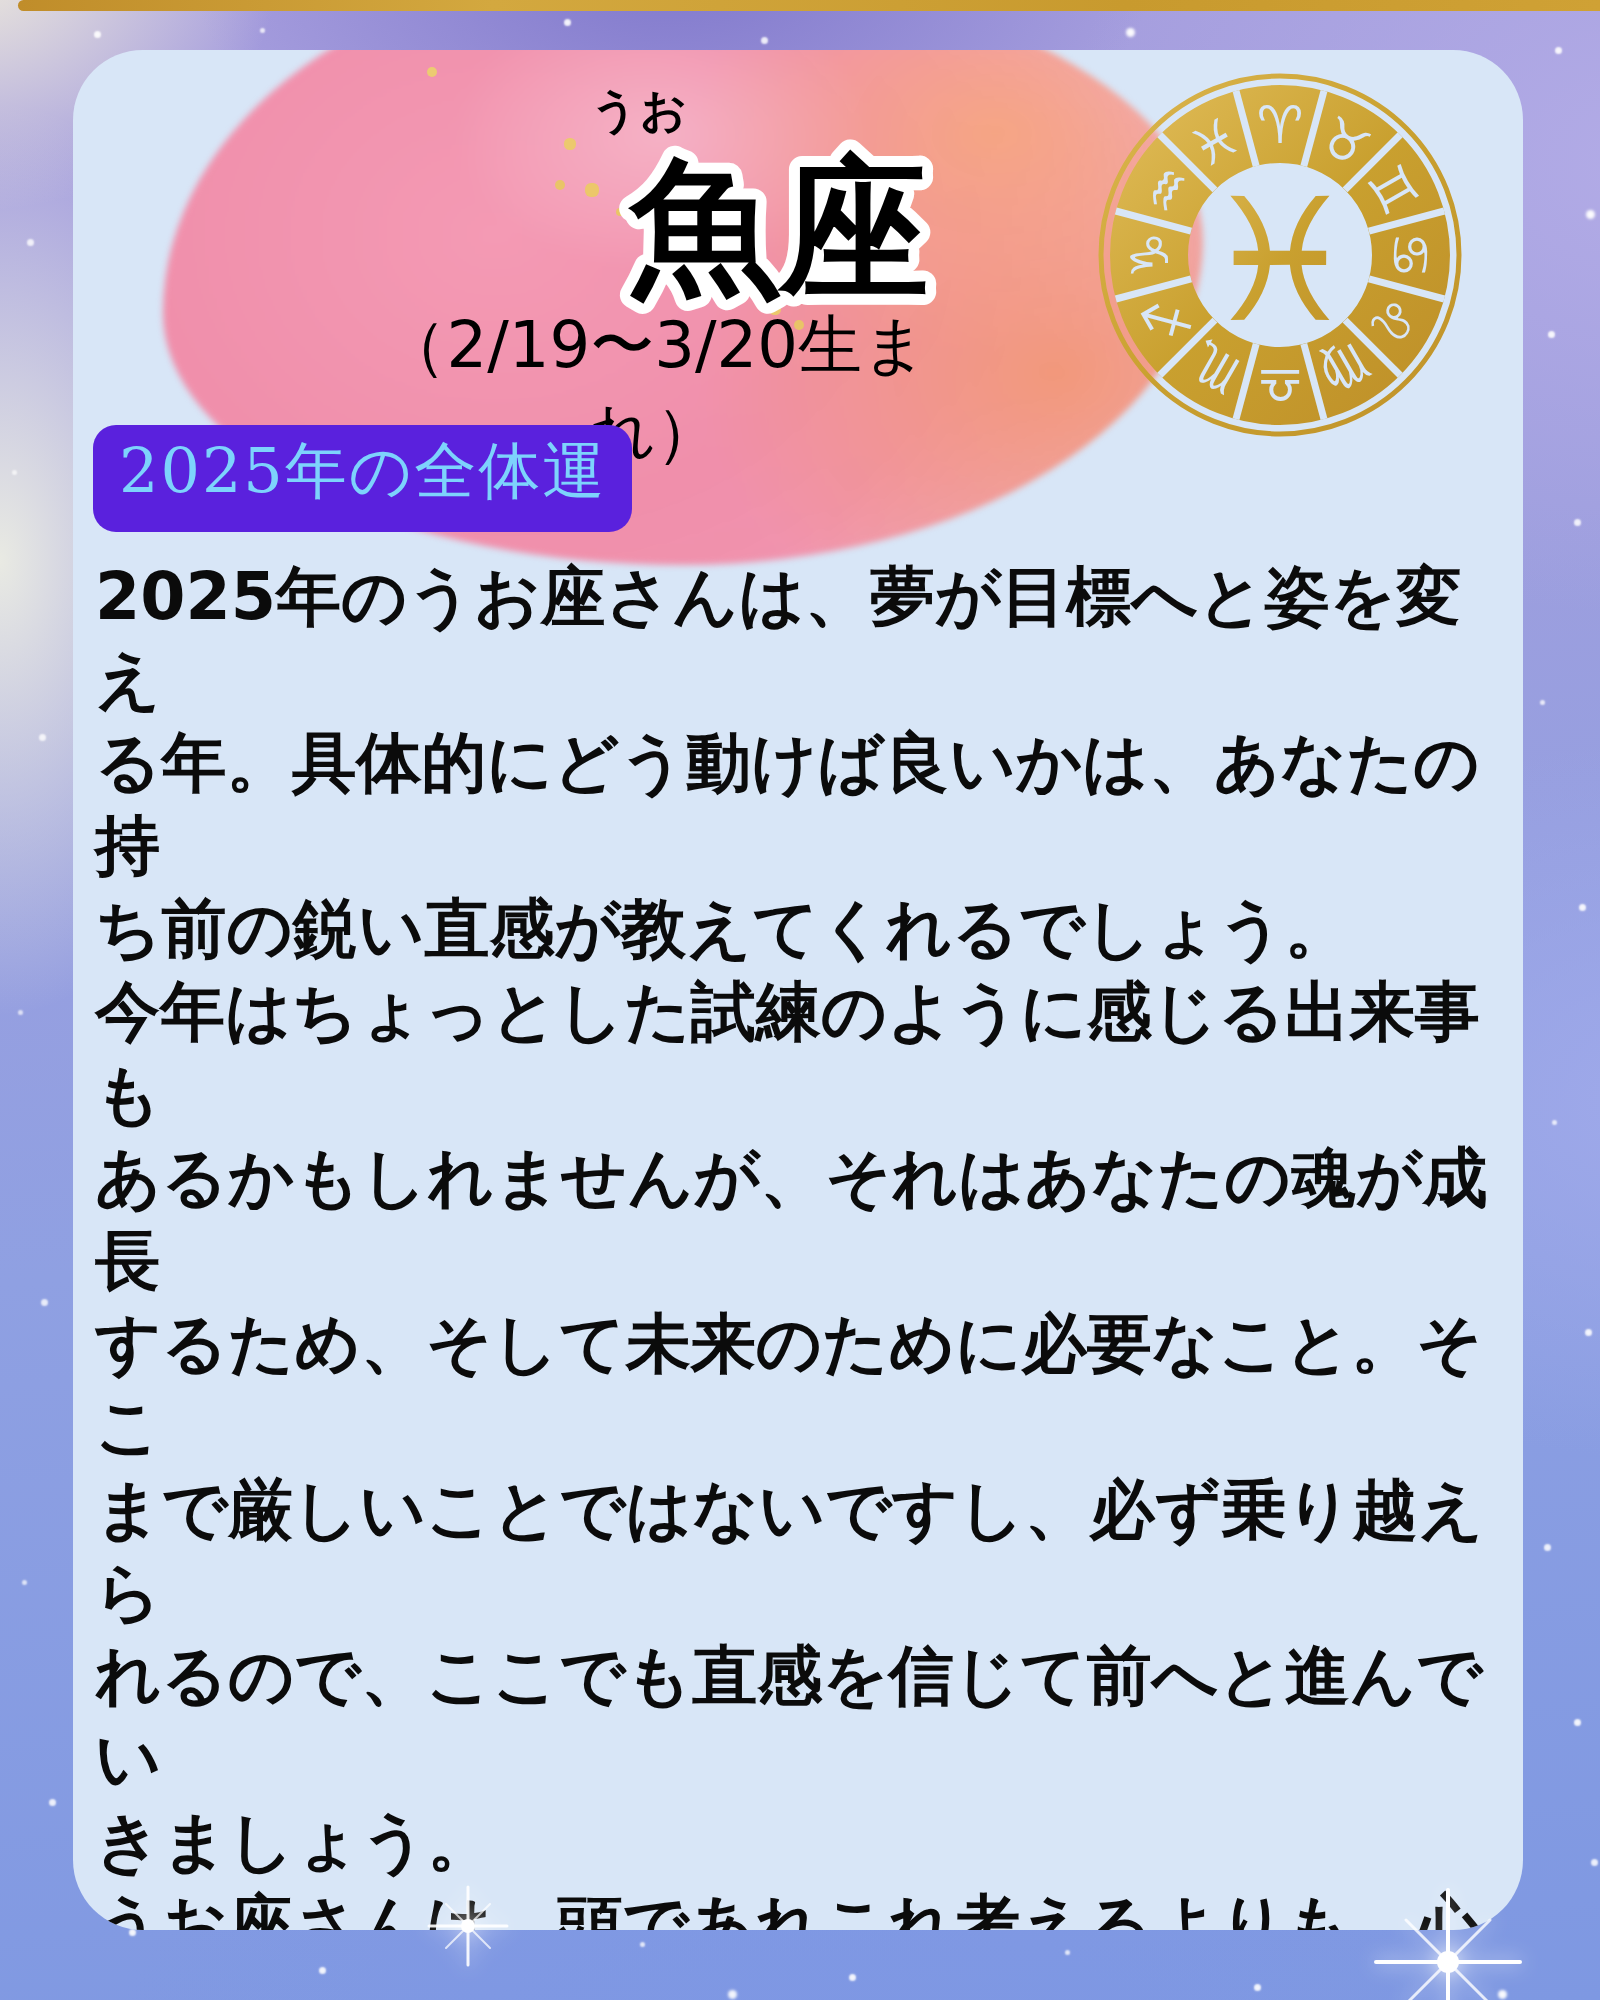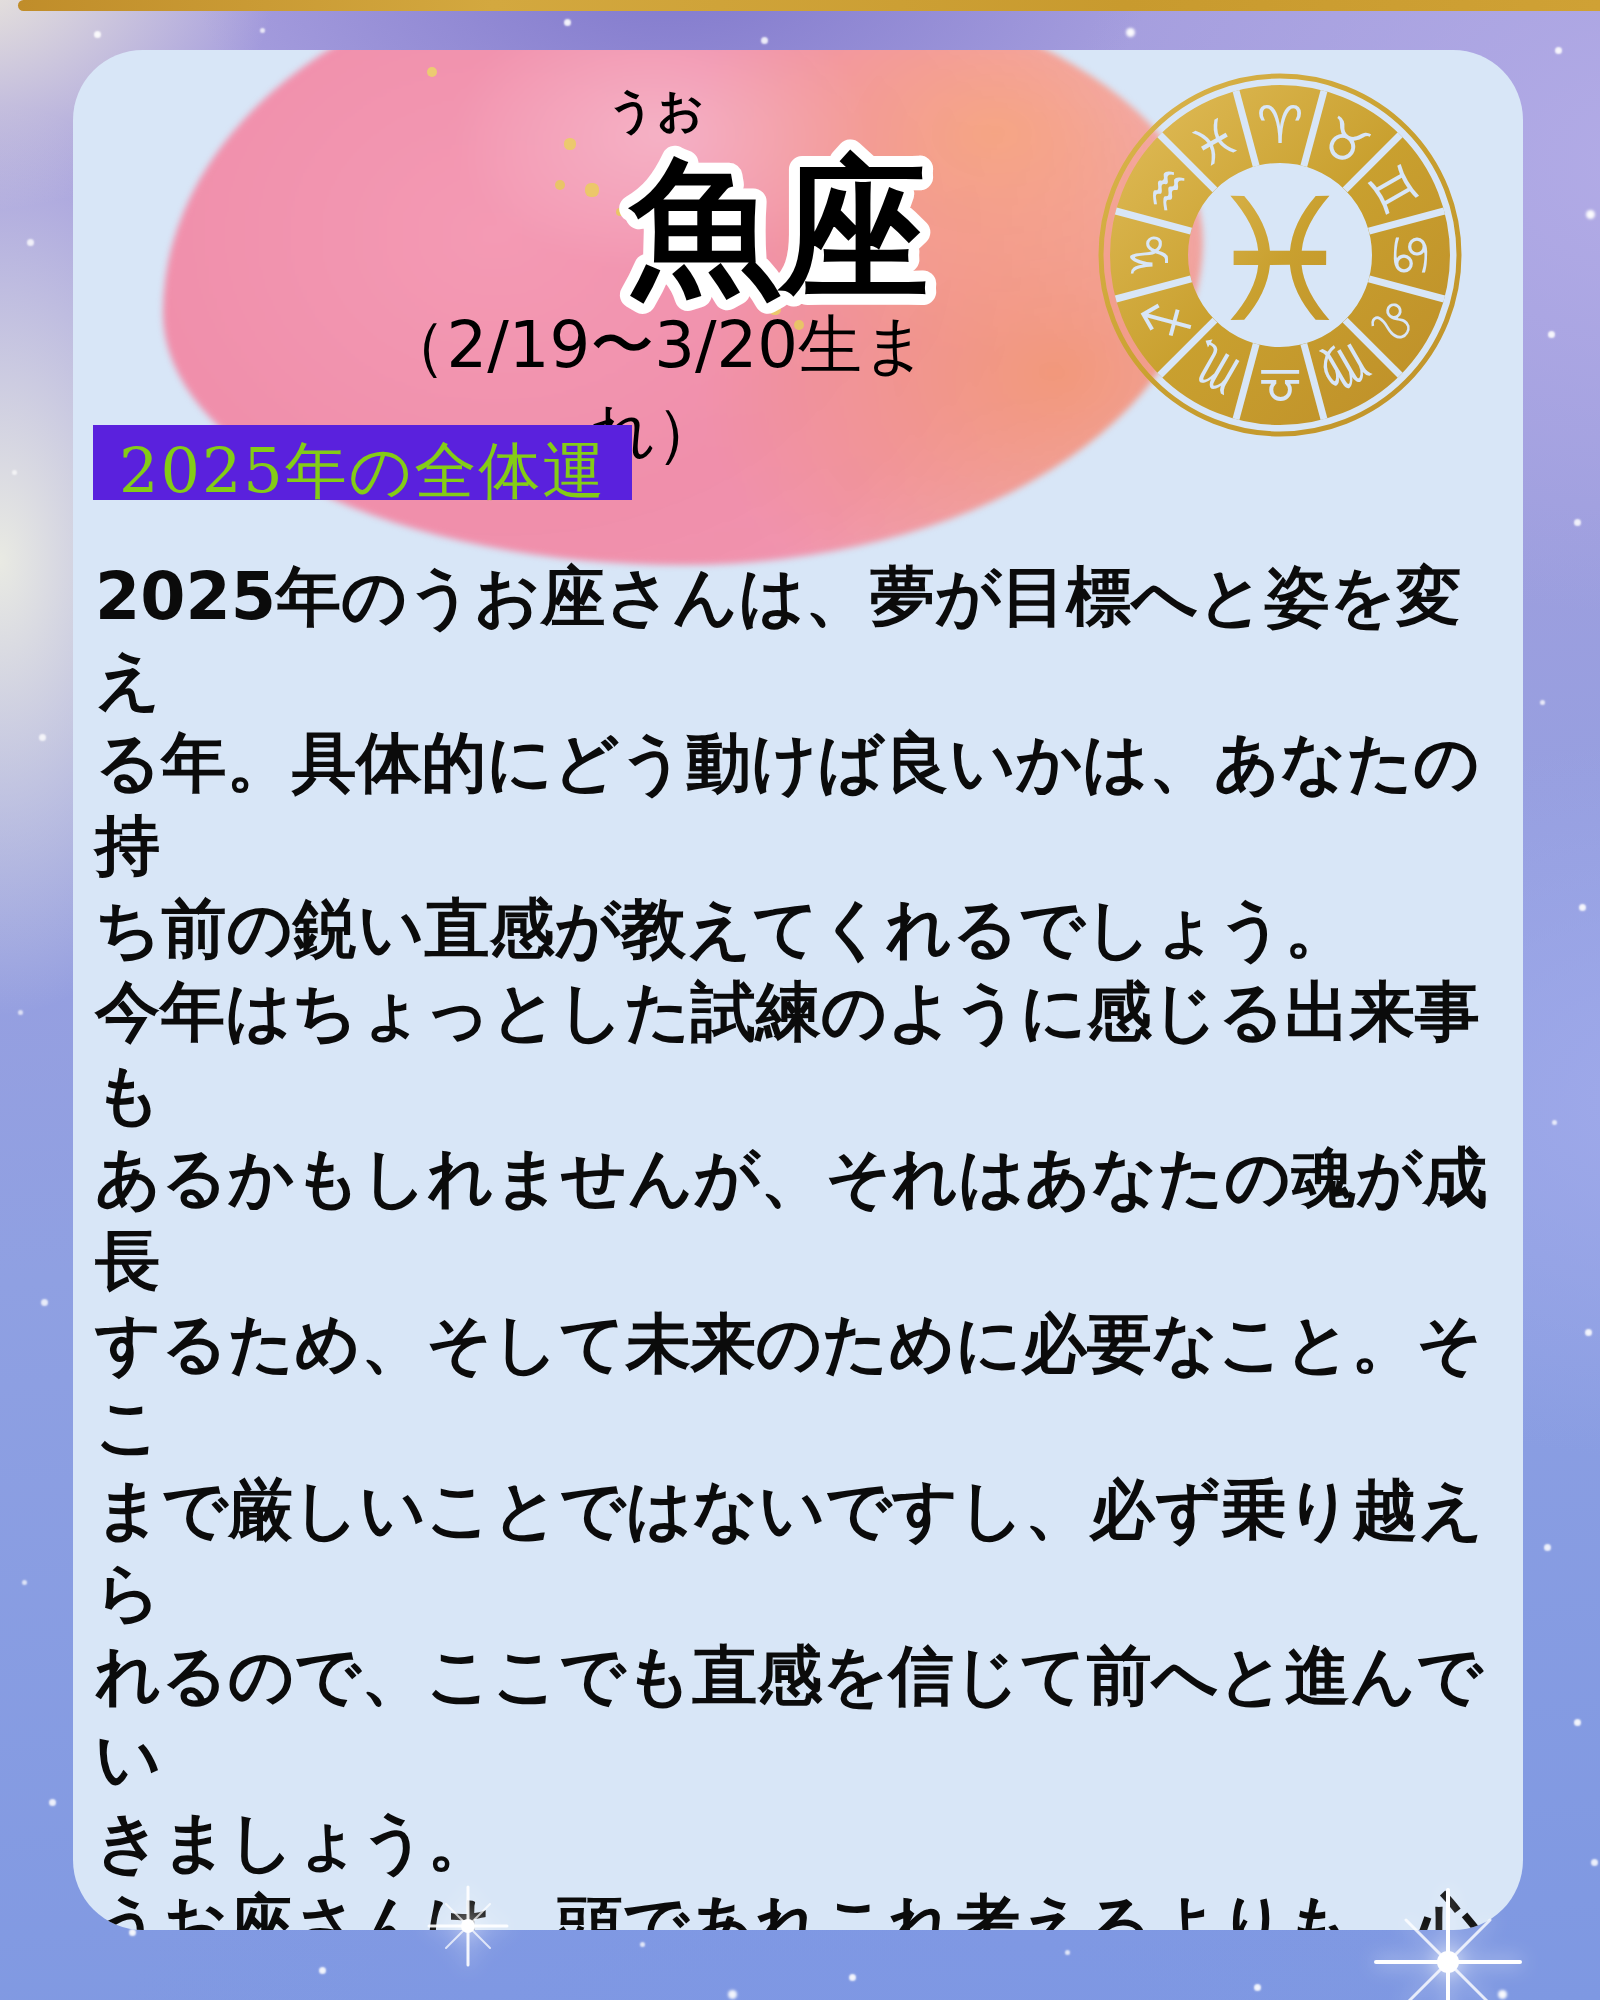--- a/index.html
+++ b/index.html
@@ -58,31 +58,31 @@
       radial-gradient(640px 520px at 32% 45%, #f49ab4 0%, #f08fab 55%, rgba(240,143,171,.85) 75%, rgba(240,143,171,0) 100%),
       radial-gradient(720px 560px at 55% 50%, #f2a0b6 0%, rgba(242,160,182,.9) 62%, rgba(242,160,182,0) 100%);
     filter: blur(3px);
   }
   .speckles { position:absolute; left:0; top:0; width:4px; height:4px; border-radius:50%; background:transparent;
     box-shadow:
       357px 20px 0 3px #eccb72, 495px 92px 0 4px #ecc96e, 485px 133px 0 3px #e9c468,
       517px 138px 0 5px #ecc76a, 545px 160px 0 2px #e9c468, 700px 257px 0 4px #ecc86d,
       724px 273px 0 3px #e9c468, 1067px 245px 0 3px #ecca70, 1097px 212px 0 2px #e9c468; }
 
-  .furigana { position:absolute; left:444px; top:30px; width:280px; text-align:center;
+  .furigana { position:absolute; left:427px; top:30px; width:280px; text-align:center;
     font-size:46px; font-weight:600; color:#000; letter-spacing:2px; }
 
   .title-svg { position:absolute; left:0; top:80px; }
 
   .birth-range { position:absolute; left:282px; top:252px; width:600px; text-align:center;
     font-size:64px; font-weight:500; color:#000; }
 
-  .section-heading { position:absolute; left:20px; top:375px; height:75px; line-height:91px;
-    padding:0 26px; background:#5a21dd; color:#84cc16;
-    font-family:"DejaVu Serif","Liberation Serif",serif; font-size:62px; letter-spacing:2px; }
+  .section-heading { position:absolute; left:20px; top:375px; height:107px; line-height:91px;
+    padding:0 26px; background:#5a21dd; color:#7dd3fc;
+    font-family:"DejaVu Serif","Liberation Serif",serif; font-size:62px; letter-spacing:2px;border-radius:23px; }
 
   .body-text { position:absolute; left:22px; top:505px; width:1428px;
     font-size:65px; line-height:83px; font-weight:700; color:#0b0b0b; white-space:pre-line; }
 
   .wheel-svg { position:absolute; left:1017px; top:15px; }
   .wheel-glyph { font-family:"DejaVu Sans", sans-serif; }
 
   .burst { position:absolute; filter:drop-shadow(0 0 10px rgba(255,255,255,.9)); }
   .burst-large { left:1368px; top:1882px; }
   .burst-small { left:423px; top:1881px; }

